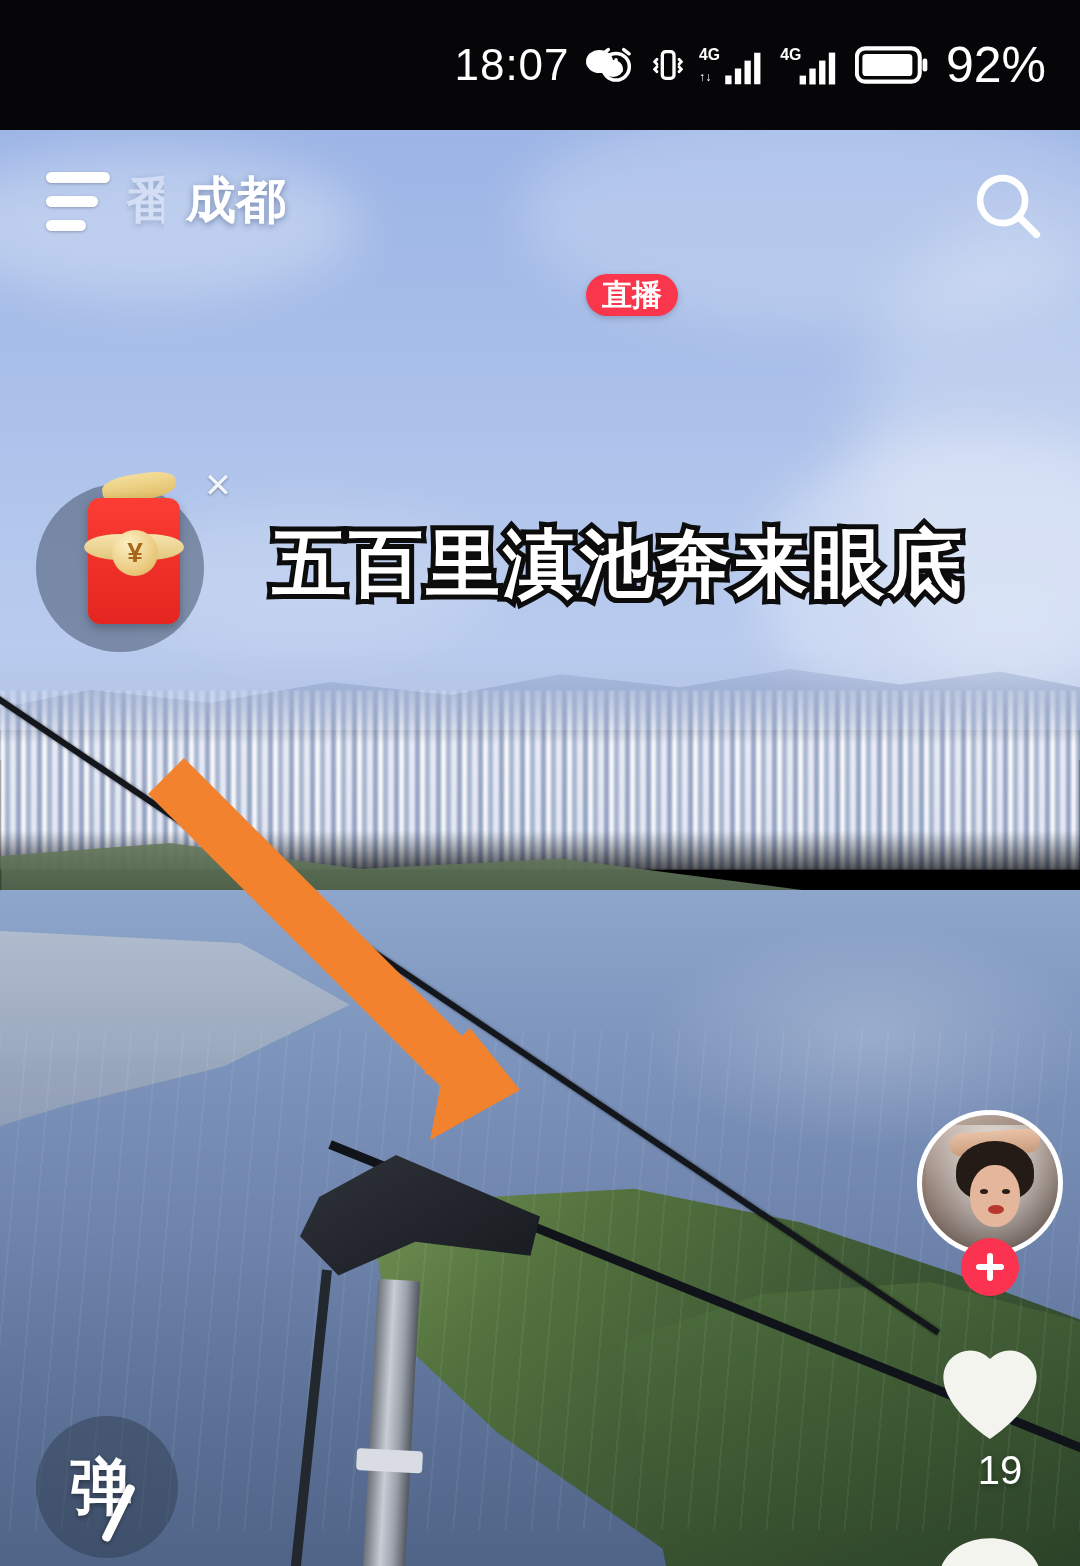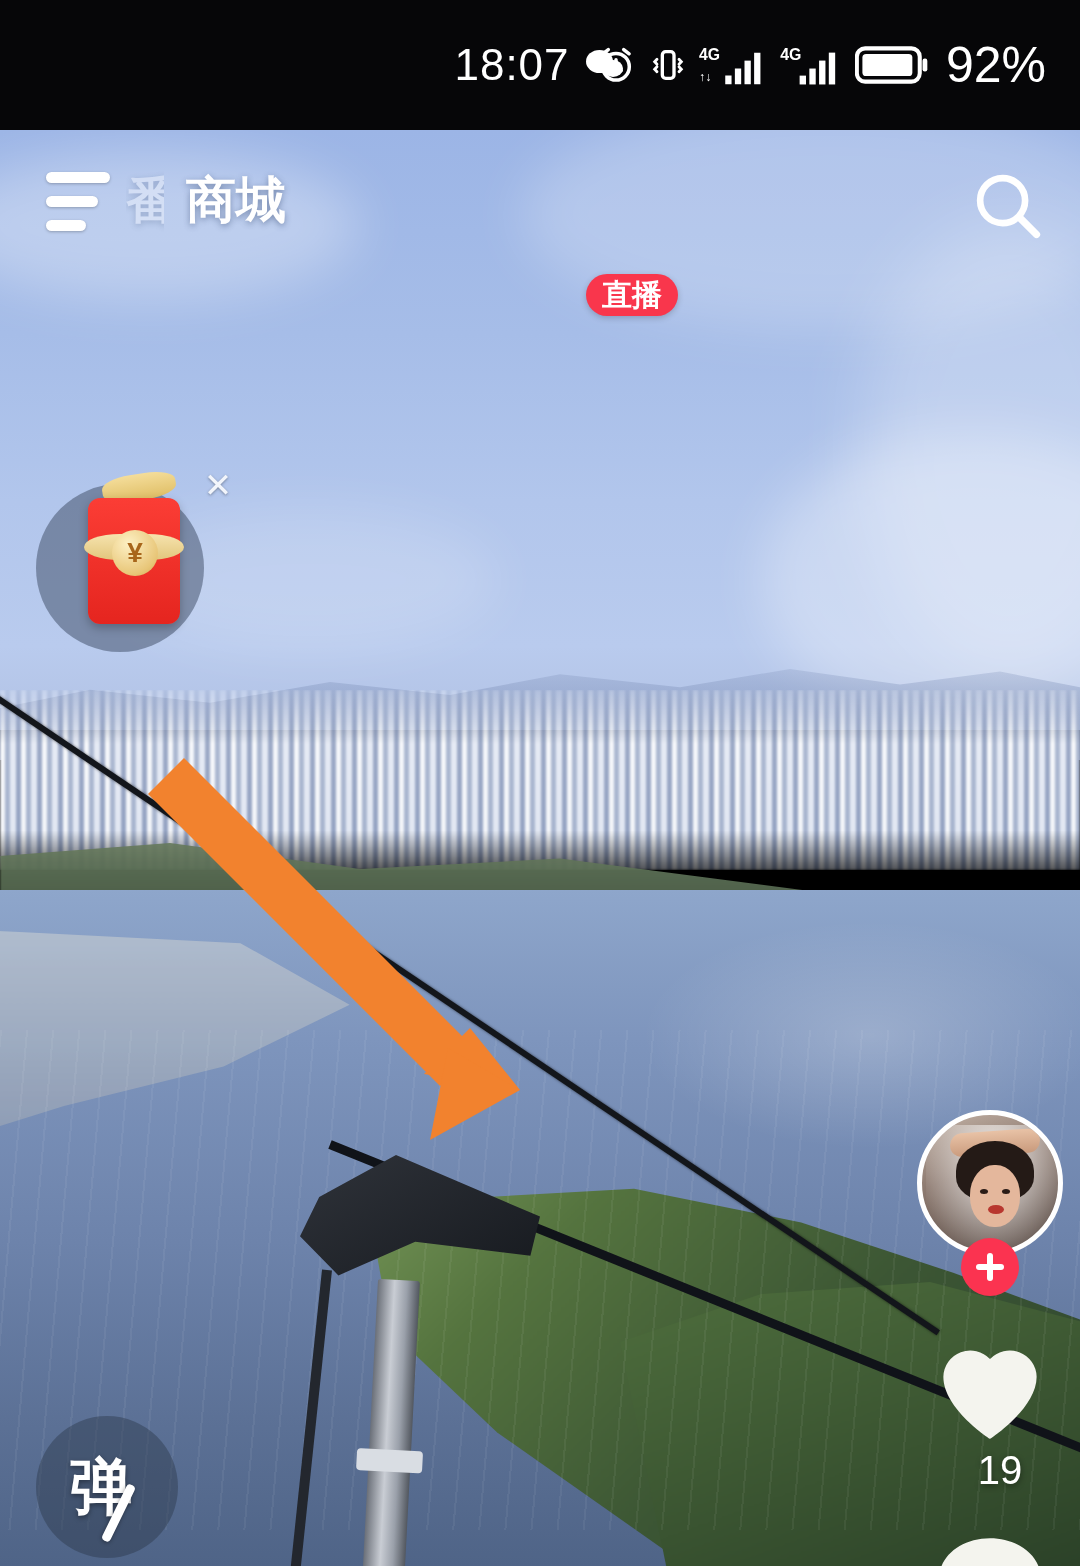--- a/index.html
+++ b/index.html
@@ -325,20 +325,21 @@
     <div class="hanger-pole"></div>
 
     <svg class="arrow" viewBox="0 0 1080 1436">
       <g fill="#f2822e">
         <path d="M184 628 L476 920 L440 956 L148 664 Z"></path>
         <path d="M520 960 L424 944 L470 898 Z"></path>
         <path d="M520 960 L430 1010 L448 918 Z"></path>
       </g>
     </svg>
 
+    <div class="caption">五百里滇池奔来眼底</div>
 
     <div class="hongbao">
       <div class="hb-circle"></div>
       <div class="hb-gold"></div>
       <div class="hb-env"></div>
       <div class="hb-flap"></div>
       <div class="hb-coin">¥</div>
       <div class="hb-close">✕</div>
     </div>
 
@@ -385,21 +386,21 @@
 
   <div class="topnav">
     <div class="hamburger">
       <i></i>
         <i></i>
         <i></i>
     </div>
 
     <div class="tabs">
       <span class="tab clipped">番</span>
-      <span class="tab">商城</span>
+      <span class="tab">成都</span>
     </div>
 
     <div class="live-badge">直播</div>
 
     <svg class="search-icon" viewBox="0 0 24 24">
       <circle cx="10.3" cy="10.3" r="7.1" fill="none" stroke="#fff" stroke-width="2.1"></circle>
       <path d="M15.6 15.6 21 21" stroke="#fff" stroke-width="2.3" stroke-linecap="round"></path>
     </svg>
   </div>
 

